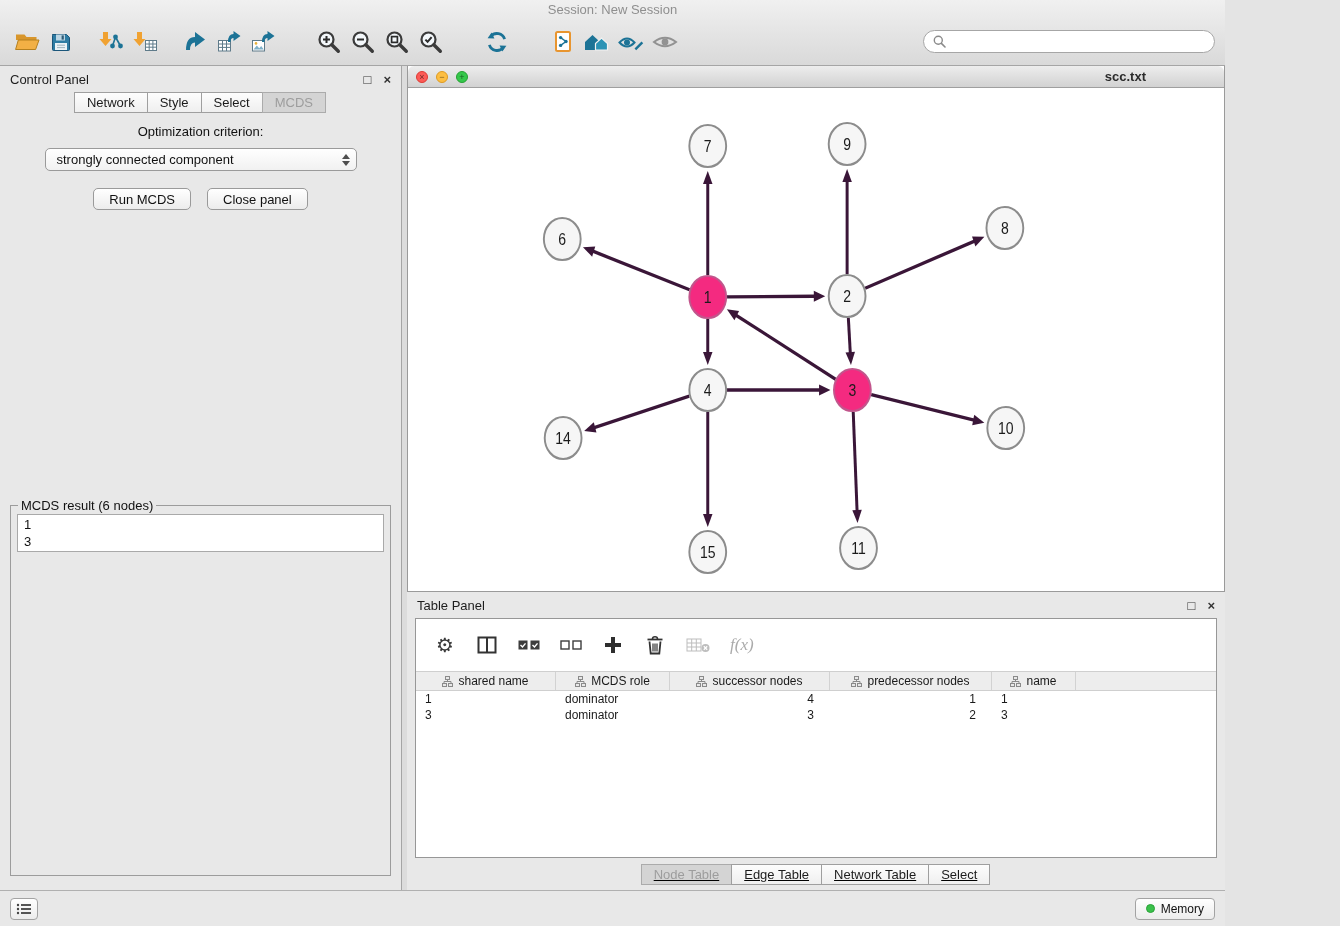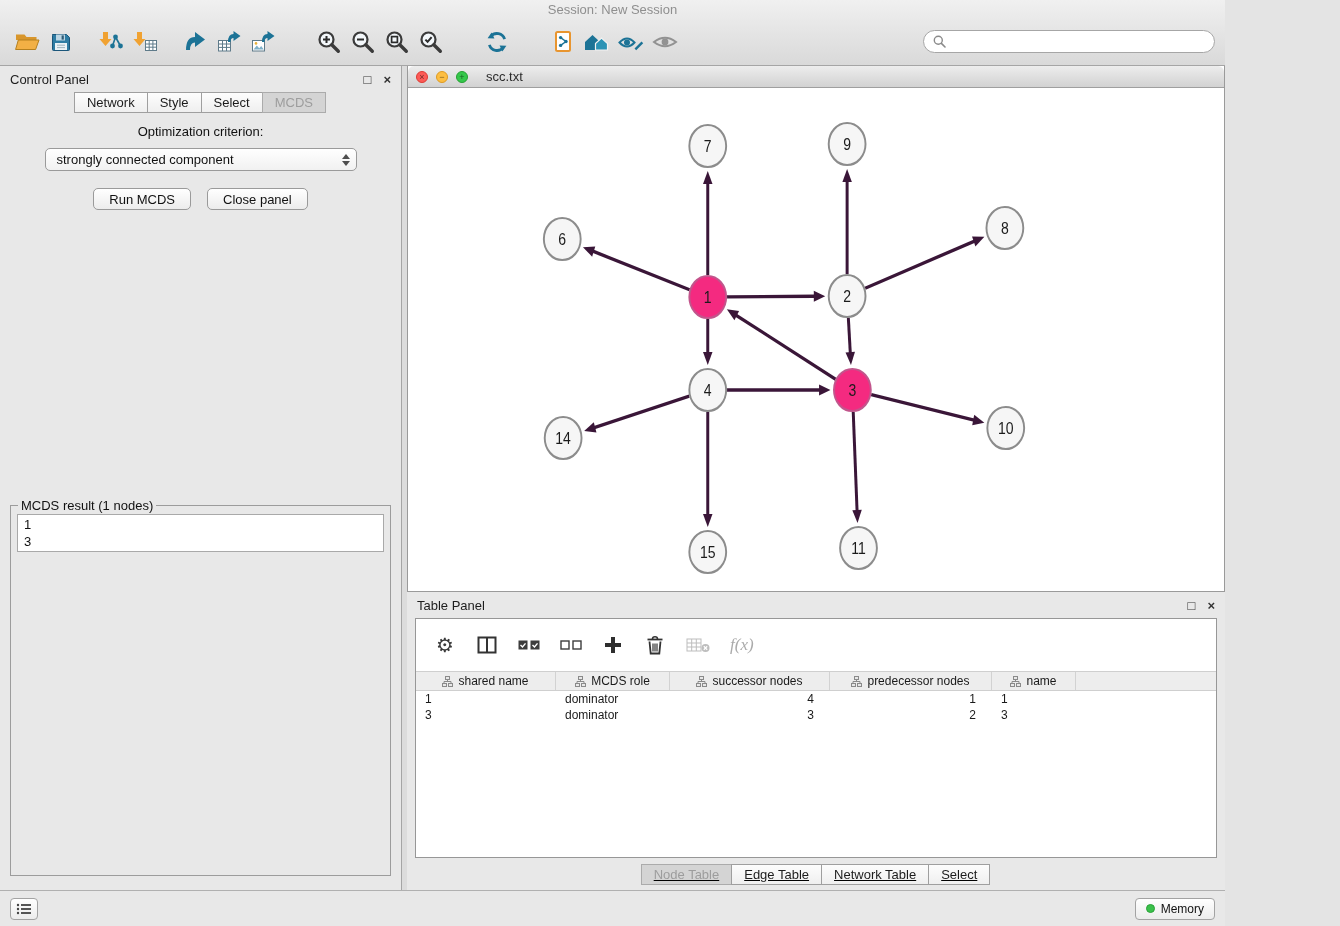--- a/index.html
+++ b/index.html
@@ -44,21 +44,21 @@
   .result-box { flex:1; background:#fff; border:1px solid #a9a9a9; margin:0 3px; padding:1px 6px; font-size:13px; line-height:17px; color:#111; overflow:hidden; }
 
   
   .network-window { flex:0 0 526px; display:flex; flex-direction:column; border:1px solid #9a9a9a; border-top:none; background:#fff; }
   .net-titlebar { height:22px; flex:0 0 auto; background:linear-gradient(#ededed,#d2d2d2); border-bottom:1px solid #9f9f9f; display:flex; align-items:center; padding:0 8px; border-top-left-radius:6px; border-top-right-radius:6px; }
   .lights { display:flex; gap:8px; width:70px; }
   .light { width:12px; height:12px; border-radius:50%; display:flex; align-items:center; justify-content:center; font-size:9px; line-height:10px; color:rgba(0,0,0,.55); cursor:default; }
   .light.red { background:#fc5b57; border:1px solid #dd3b34; }
   .light.yellow { background:#fdbe41; border:1px solid #de9b22; }
   .light.green { background:#35c84b; border:1px solid #26a033; }
-  .net-title { flex:1; text-align:left; font-size:13px; color:#2b2b2b; }
+  .net-title { flex:1; text-align:right; font-size:13px; color:#2b2b2b;font-weight:bold; }
   .lights-pad { width:70px; }
   .net-canvas { flex:1; background:#fff; position:relative; min-height:0; }
   .net-canvas svg { position:absolute; inset:0; width:100%; height:100%; display:block; }
 
   
   .table-panel { flex:1; min-height:0; background:#e8e8e8; display:flex; flex-direction:column; }
   .table-container { flex:1; min-height:0; margin:0 8px; background:#fff; border:1px solid #979797; display:flex; flex-direction:column; }
   .t-toolbar { height:52px; display:flex; align-items:center; gap:20px; padding:0 0 0 18px; flex:0 0 auto; }
   .t-tool { display:flex; align-items:center; justify-content:center; min-width:22px; height:24px; cursor:default; }
   .gear-glyph { font-size:20px; color:#3a3a3a; font-family:"DejaVu Sans", sans-serif; }
@@ -267,21 +267,21 @@
           </span>
       </div>
       <div class="btn-row">
         <button class="btn">Run MCDS</button>
         <button class="btn">Close panel</button>
       </div>
 
       <div class="cp-spacer"></div>
 
       <fieldset class="result-fieldset">
-        <legend>MCDS result (1 nodes)</legend>
+        <legend>MCDS result (6 nodes)</legend>
         <div class="result-box" id="result-box">
             <div>1</div>
             <div>3</div>
           </div>
       </fieldset>
     </div>
 
     <div class="right">
 
       <div class="network-window">

